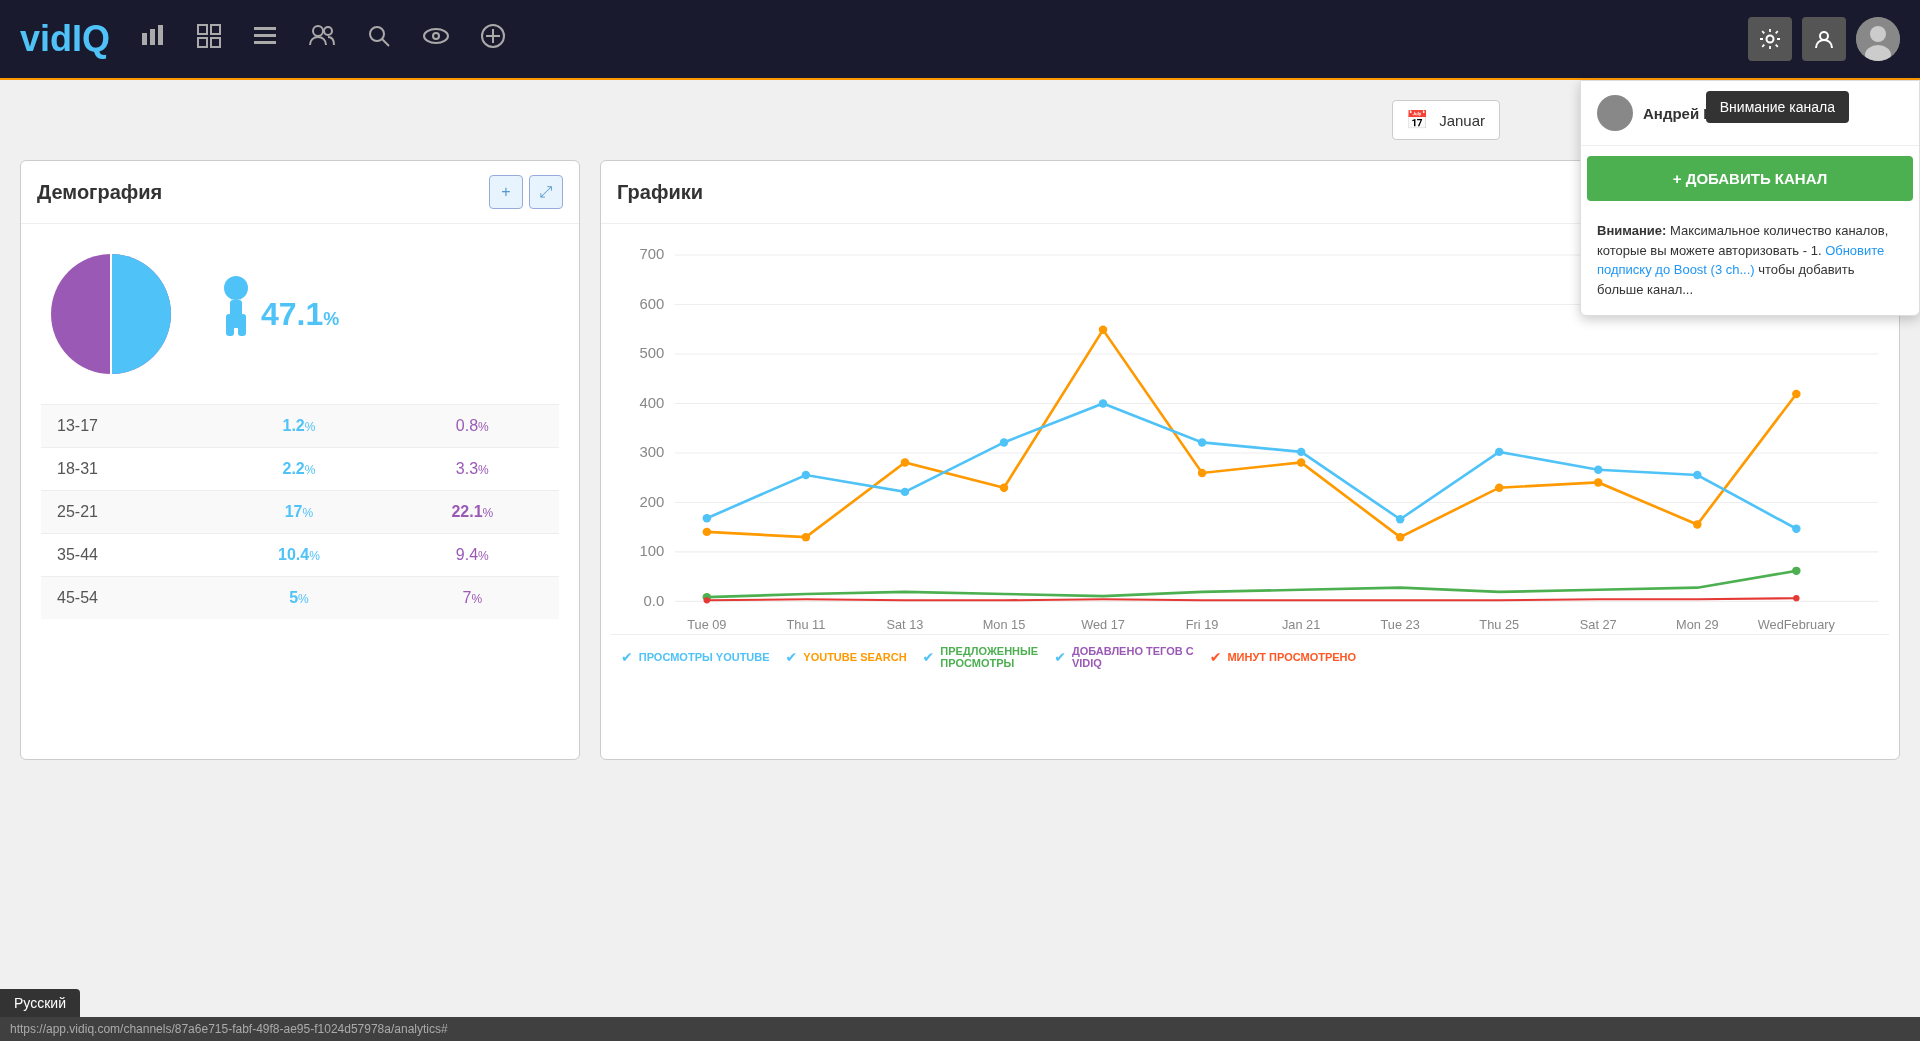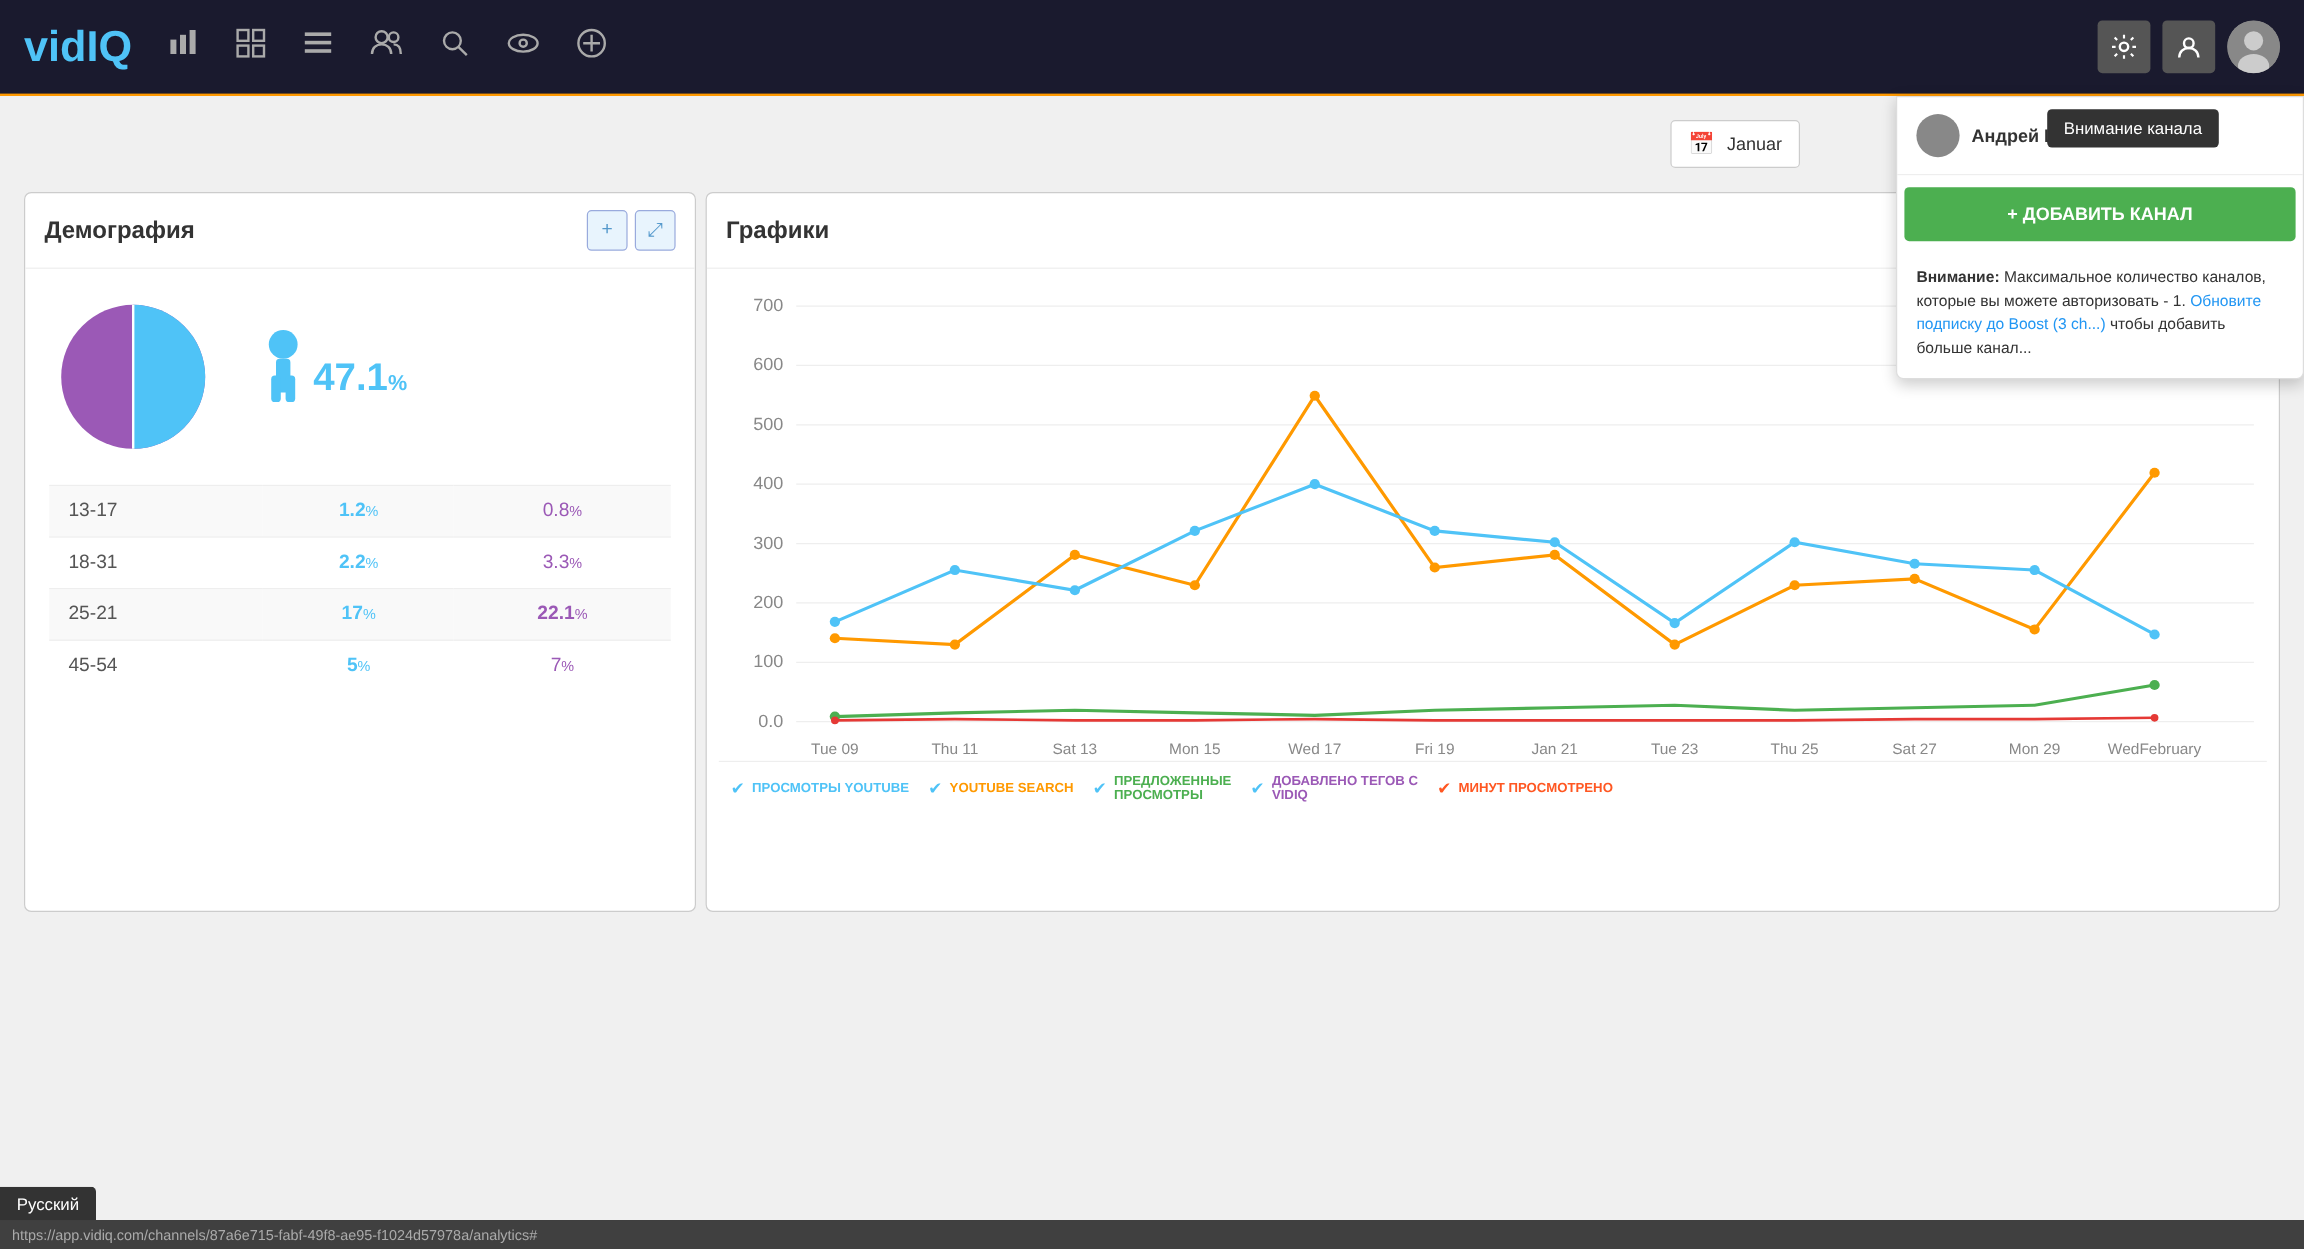--- a/index.html
+++ b/index.html
@@ -105,21 +105,21 @@
       padding: 8px 14px;
       gap: 10px;
       cursor: pointer;
     }
     .date-picker-icon { color: #555; font-size: 18px; }
     .date-picker-text { font-size: 15px; color: #333; }
 
     
     .cards-row {
       display: flex;
-      gap: 8px;
+      gap: 20px;
       align-items: center;
     }
 
     
     .demo-card {
       background: #fff;
       border: 1px solid #ccc;
       border-radius: 6px;
       width: 560px;
       min-height: 600px;
@@ -480,20 +480,25 @@
     </tr>
               <tr>
       <td>18-31</td>
       <td class="male-val">2.2<span style="font-size:12px;font-weight:normal">%</span></td>
       <td class="female-val">3.3<span style="font-size:12px;font-weight:normal">%</span></td>
     </tr>
               <tr>
       <td>25-21</td>
       <td class="male-val">17<span style="font-size:12px;font-weight:normal">%</span></td>
       <td class="female-val bold">22.1<span style="font-size:12px;font-weight:normal">%</span></td>
+    </tr>
+              <tr>
+      <td>35-44</td>
+      <td class="male-val">10.4<span style="font-size:12px;font-weight:normal">%</span></td>
+      <td class="female-val">9.4<span style="font-size:12px;font-weight:normal">%</span></td>
     </tr>
               <tr>
       <td>45-54</td>
       <td class="male-val">5<span style="font-size:12px;font-weight:normal">%</span></td>
       <td class="female-val">7<span style="font-size:12px;font-weight:normal">%</span></td>
     </tr>
             </tbody>
         </table>
       </div>
     </div>

